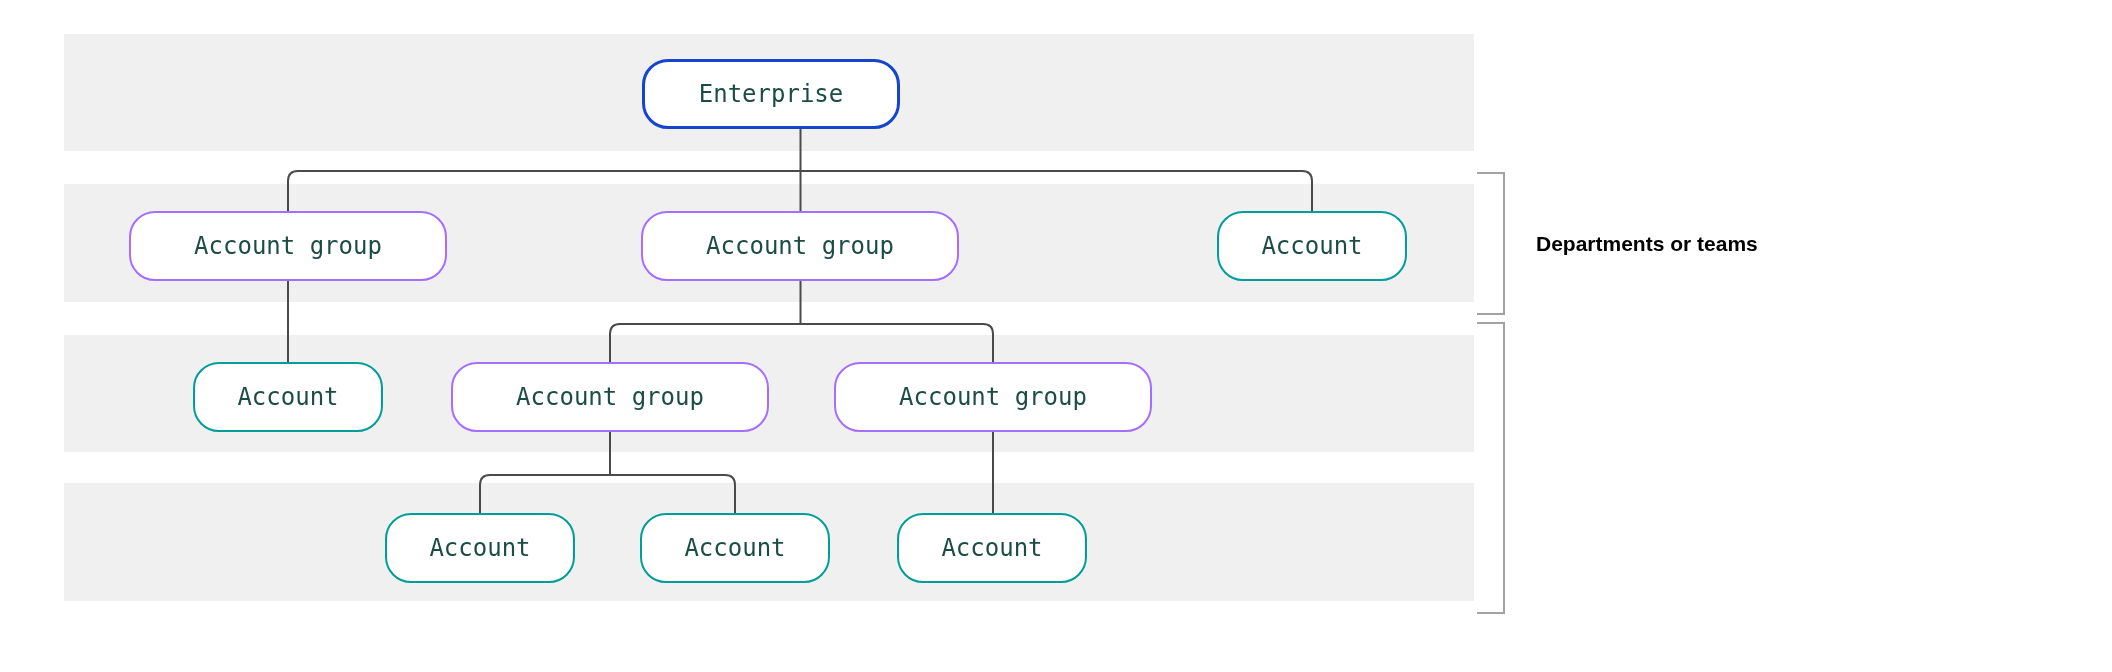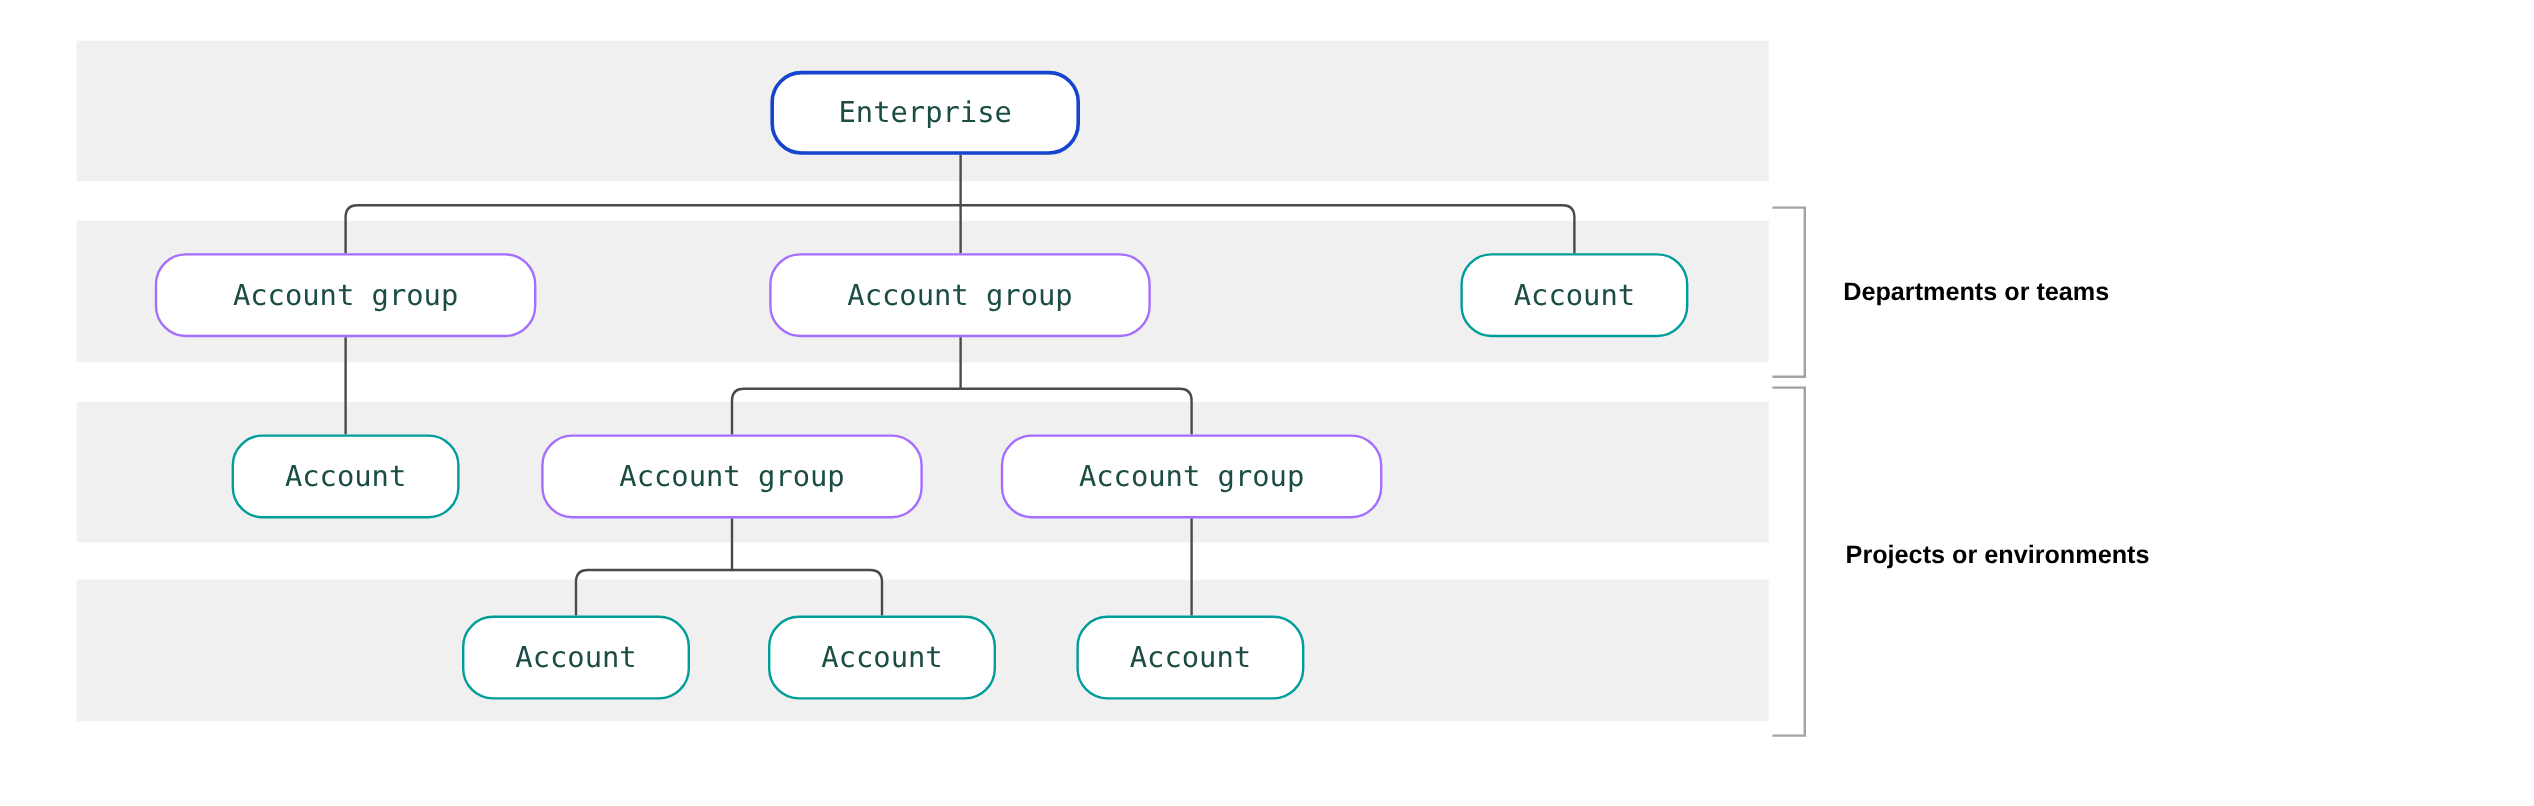--- a/index.html
+++ b/index.html
@@ -96,15 +96,14 @@
 
   <div class="node t-acc" style="left:193px; top:362px; width:190px;">Account</div>
   <div class="node t-grp" style="left:451px; top:362px; width:318px;">Account group</div>
   <div class="node t-grp" style="left:834px; top:362px; width:318px;">Account group</div>
 
   <div class="node t-acc" style="left:385px; top:513px; width:190px;">Account</div>
   <div class="node t-acc" style="left:640px; top:513px; width:190px;">Account</div>
   <div class="node t-acc" style="left:897px; top:513px; width:190px;">Account</div>
 
   <div class="side-label" style="left:1536px; top:227px;">Departments or teams</div>
-  <div class="side-label" style="left:1538px; top:446px;">Projects or environments</div>
 
 </div>
 
 </body></html>

